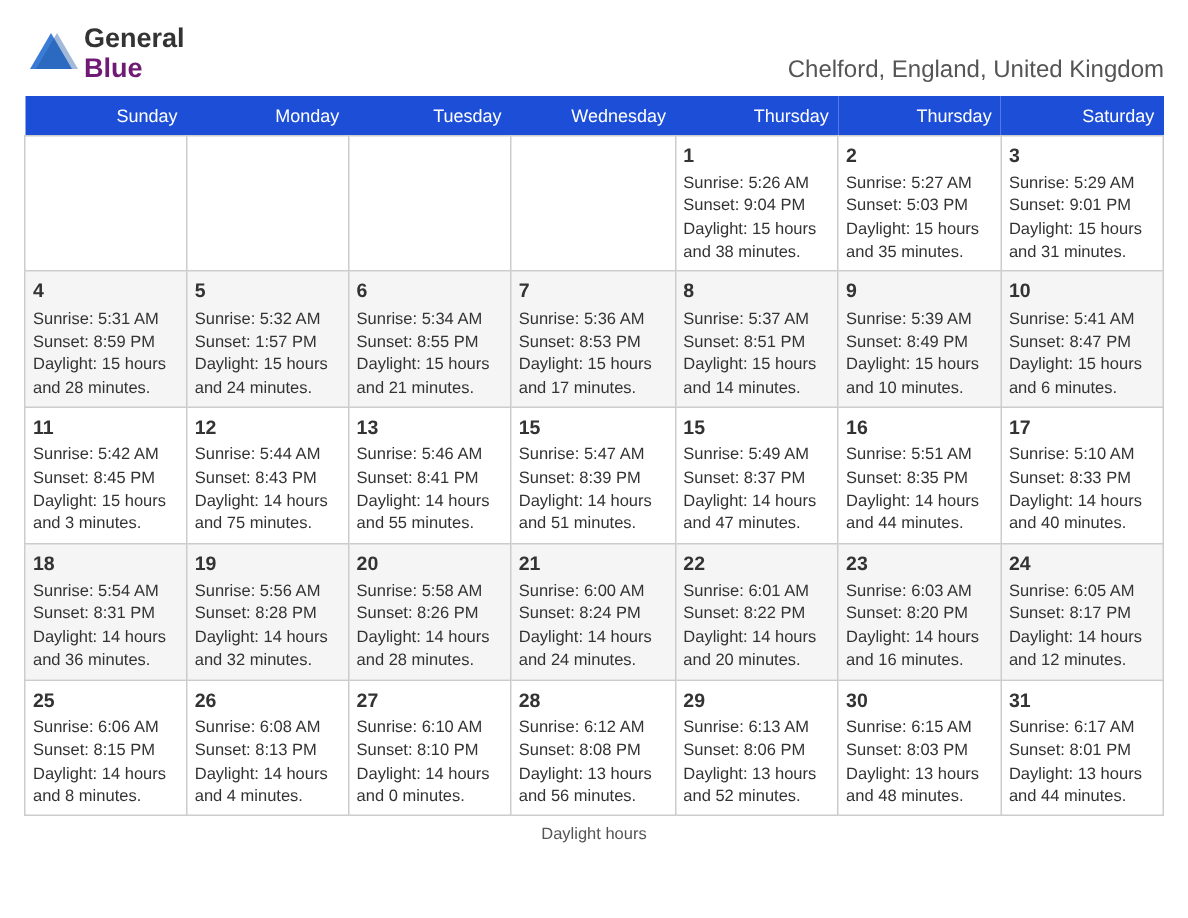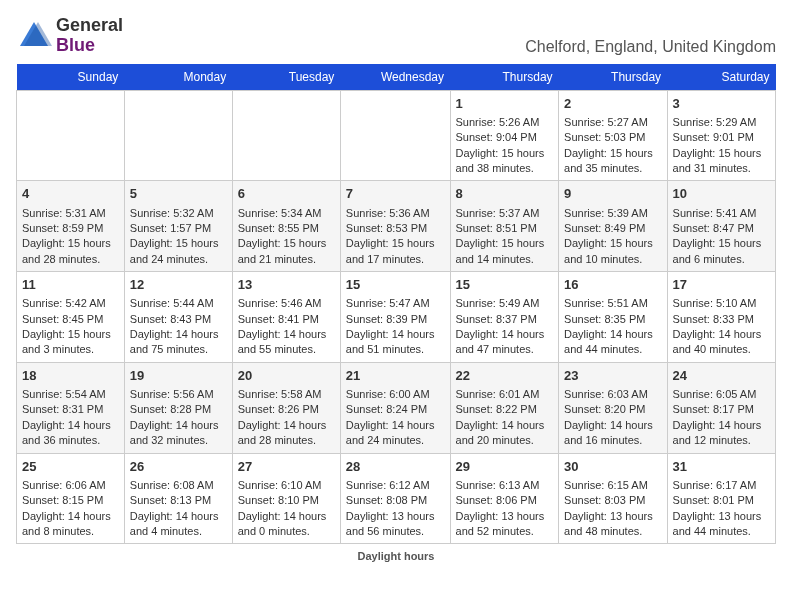--- a/index.html
+++ b/index.html
@@ -86,21 +86,20 @@
       margin-bottom: 2px;
     }
     .cell-empty {
       background: #fff !important;
     }
     .footer-note {
       margin-top: 6px;
       font-size: 11px;
       color: #555;
       text-align: center;
-      font-weight: bold;
     }
   </style>
 </head>
 <body>
 
 <div class="header">
   <div class="logo">
     <svg class="logo-icon" viewBox="0 0 36 36">
       <polygon points="18,4 32,28 4,28" fill="#3a7bd5"></polygon>
       <polygon points="22,4 36,28 8,28" fill="#1a4fa0" opacity="0.4"></polygon>

